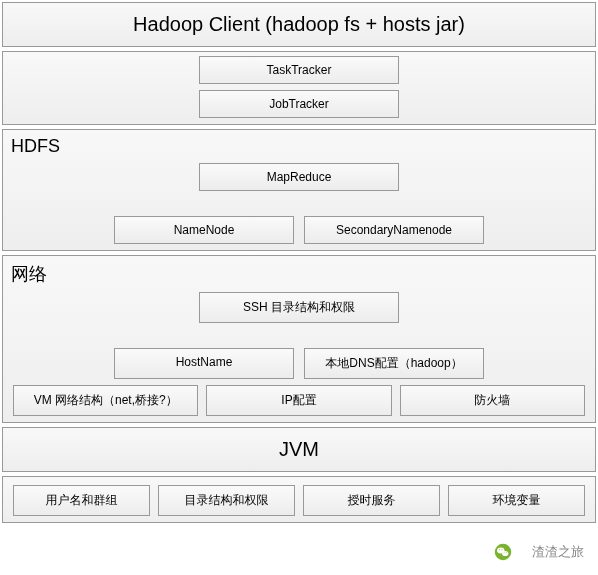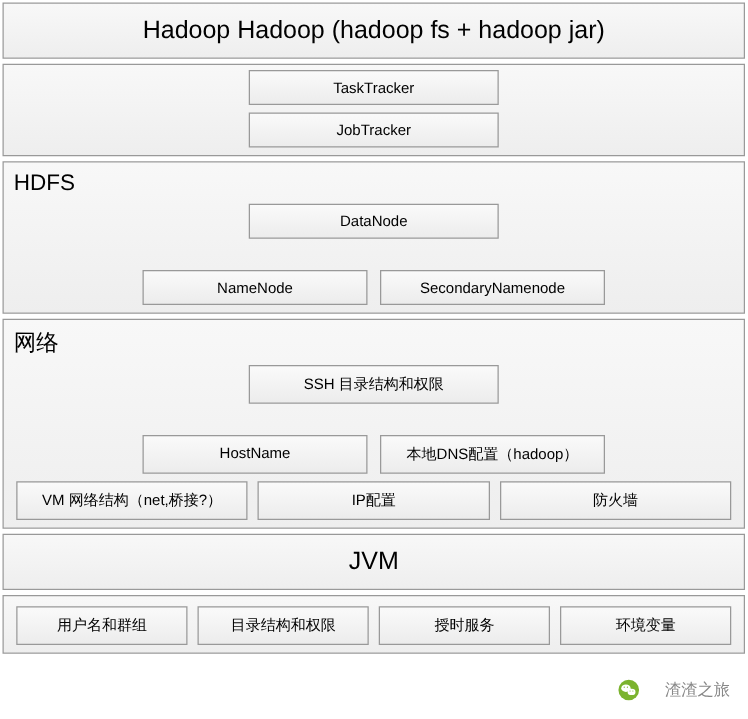--- a/index.html
+++ b/index.html
@@ -95,36 +95,36 @@
       width: 100%;
       height: 100%;
     }
   </style>
 </head>
 <body>
 
 <div class="container">
 
   <div class="block">
-    <div class="block-title-center">Hadoop Hadoop (hadoop fs + hadoop jar)</div>
+    <div class="block-title-center">Hadoop Client (hadoop fs + hosts jar)</div>
   </div>
 
   <div class="block">
     <div class="row">
       <div class="node node-wide">TaskTracker</div>
     </div>
     <div class="row">
       <div class="node node-wide">JobTracker</div>
     </div>
   </div>
 
   <div class="block">
     <div class="block-title">HDFS</div>
     <div class="row">
-      <div class="node node-wide">DataNode</div>
+      <div class="node node-wide">MapReduce</div>
     </div>
     <div class="row">
       <div class="node node-med">NameNode</div>
       <div class="node node-med">SecondaryNamenode</div>
     </div>
   </div>
 
   <div class="block">
     <div class="block-title">网络</div>
     <div class="row">

